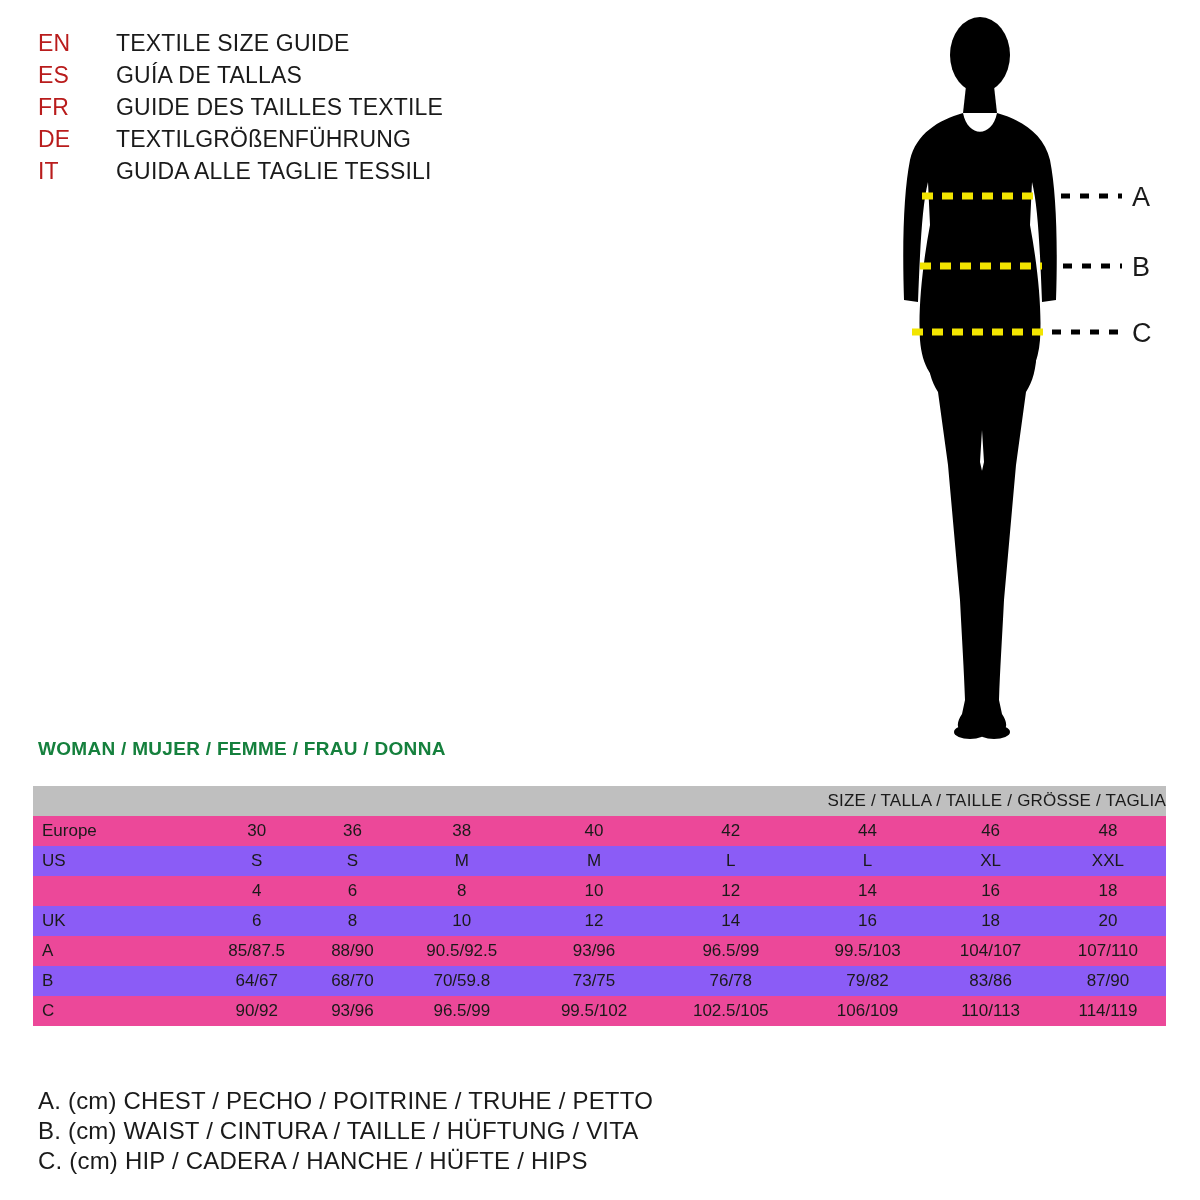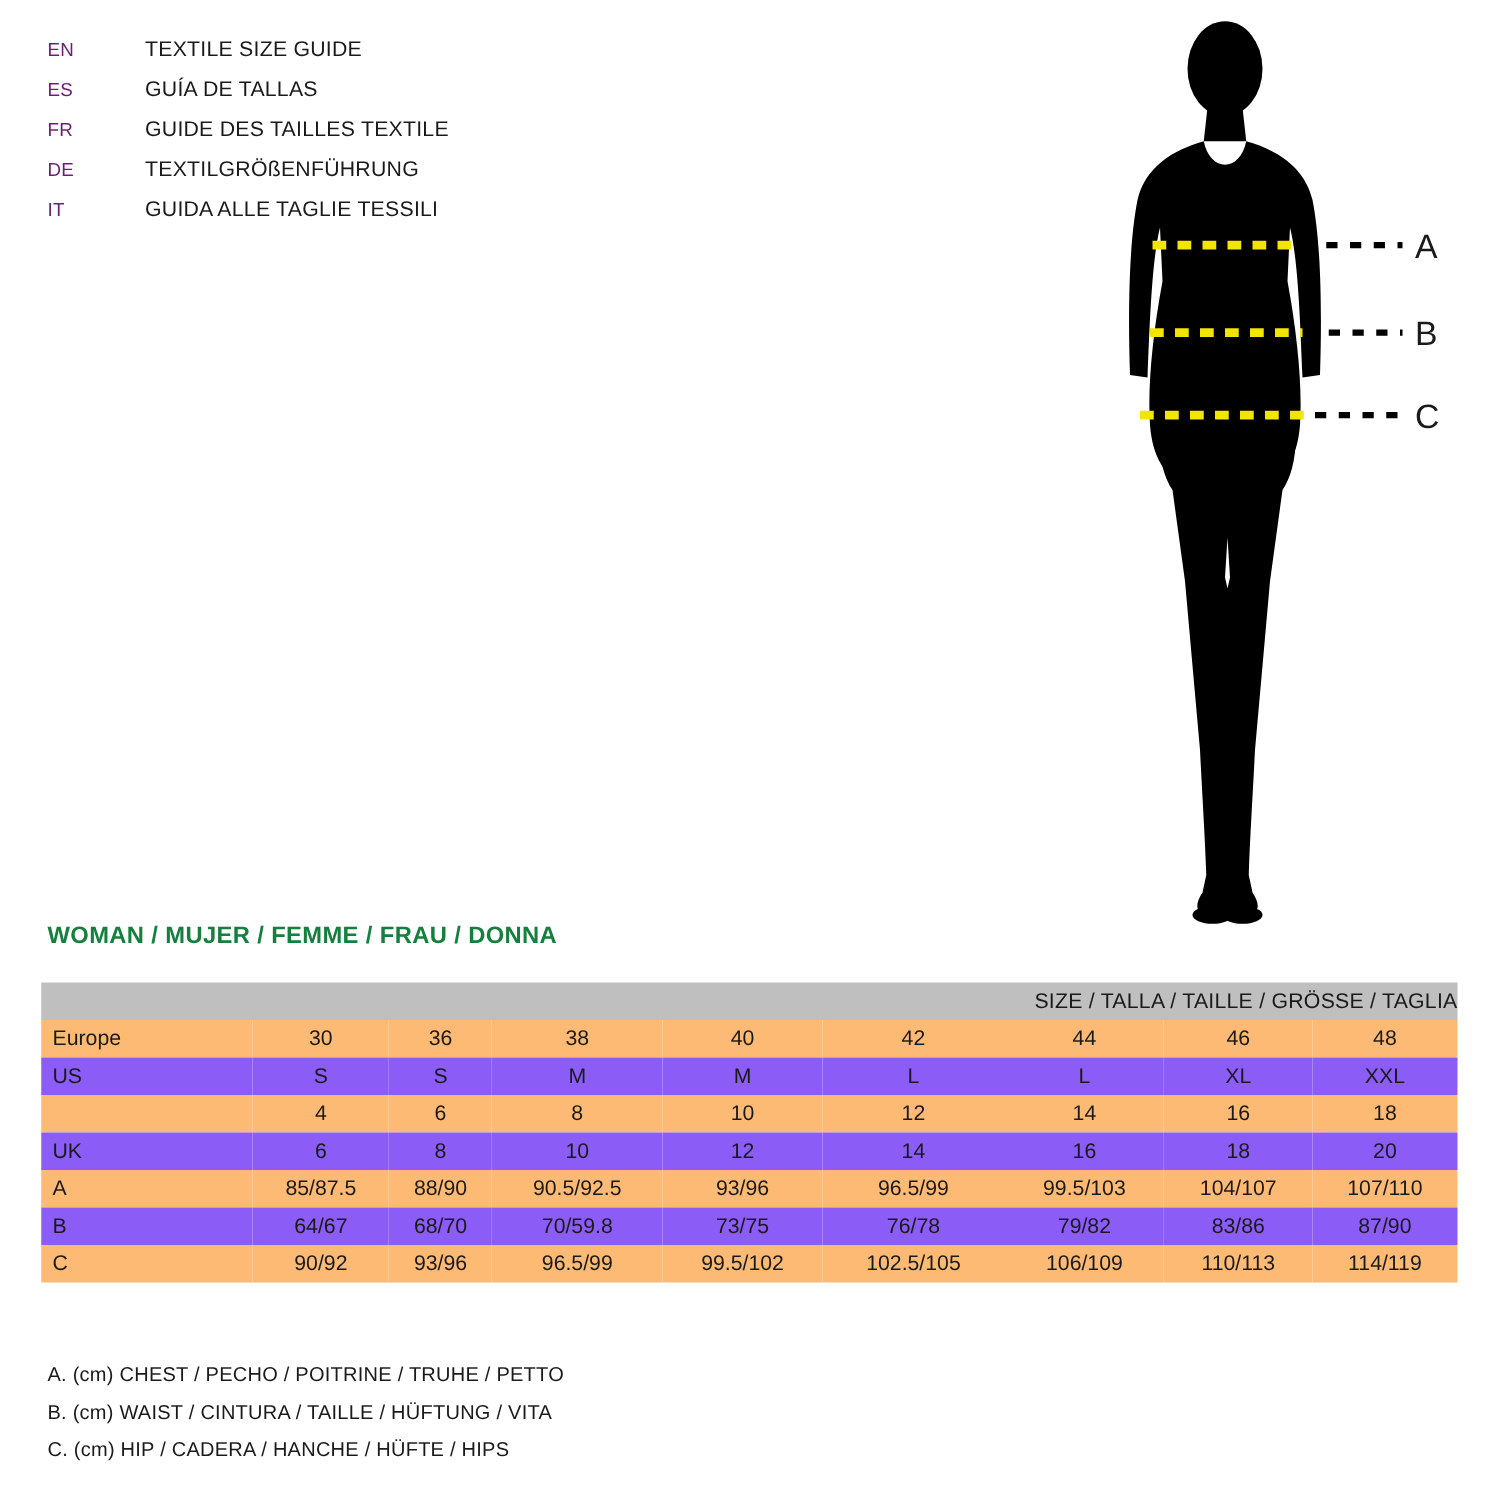--- a/index.html
+++ b/index.html
@@ -24,26 +24,26 @@
     width: 620px;
   }
   .title-row {
     display: flex;
     align-items: baseline;
     height: 32px;
   }
   .title-lang {
     width: 78px;
     flex: 0 0 78px;
-    font-size: 15px;
+    font-size: 23px;
     letter-spacing: 0.2px;
-    color: #701a75;
+    color: #b91c1c;
   }
   .title-text {
-    font-size: 17px;
+    font-size: 23px;
     letter-spacing: 0.2px;
     color: #1a1a1a;
   }
 
   
   .figure-wrap {
     position: absolute;
     left: 860px;
     top: 10px;
     width: 330px;
@@ -90,35 +90,35 @@
     padding-left: 9px;
     font-size: 17px;
     letter-spacing: 0.2px;
   }
   .size-table td.rowlabel {
     text-align: left;
     padding-left: 9px;
     width: 160px;
   }
   .size-table tr.shade td {
-    background: #fdba74;
+    background: #ec4899;
   }
   .size-table tr.plain td {
     background: #8b5cf6;
   }
 
   
   .footnotes {
     position: absolute;
     left: 38px;
     top: 1086px;
     width: 700px;
   }
   .footnote {
-    font-size: 16px;
+    font-size: 24px;
     line-height: 30px;
     color: #1a1a1a;
     letter-spacing: 0.2px;
   }
 </style>
 </head>
 <body>
 
 <div class="titles">
   <div class="title-row">

